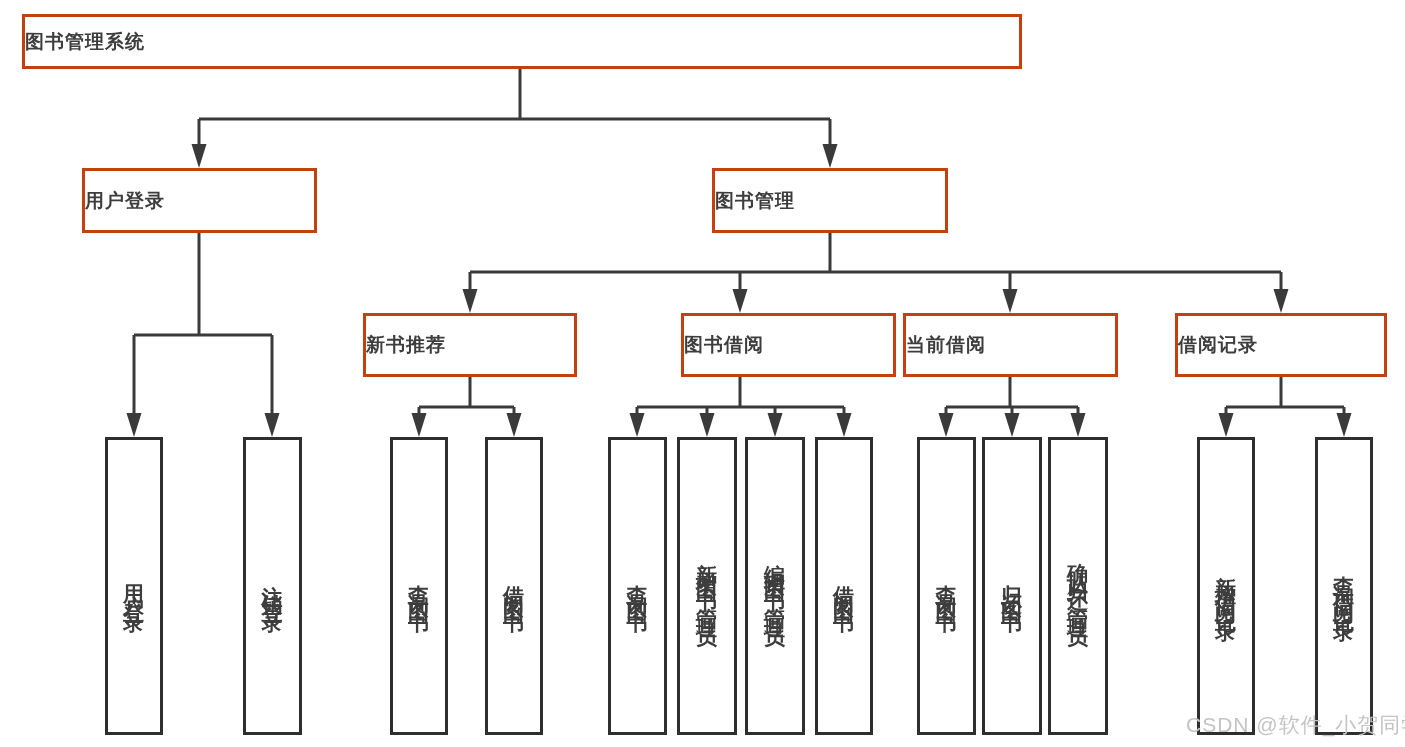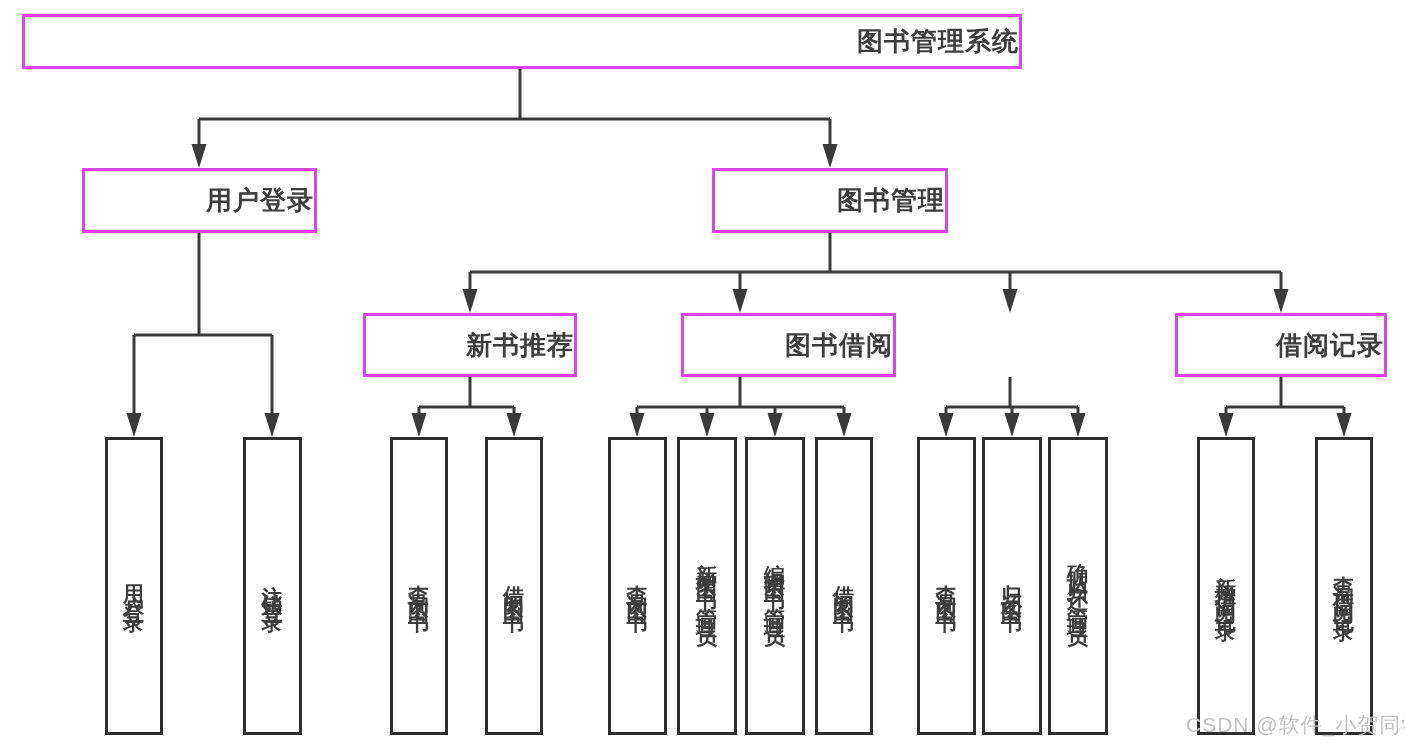--- a/index.html
+++ b/index.html
@@ -19,26 +19,26 @@
     position: absolute;
     left: 0;
     top: 0;
     width: 1405px;
     height: 747px;
     pointer-events: none;
   }
   .hnode {
     position: absolute;
     box-sizing: border-box;
-    border: 3px solid #d946ef;
+    border: 3px solid #c2410c;
     background: #ffffff;
     display: flex;
     align-items: center;
-    justify-content: flex-end;
-    font-size: 26px;
+    justify-content: flex-start;
+    font-size: 19px;
     font-weight: 600;
     color: #3d3d3d;
     letter-spacing: 1px;
     z-index: 2;
   }
   .leaf {
     position: absolute;
     box-sizing: border-box;
     top: 437px;
     height: 298px;
@@ -153,20 +153,23 @@
   <div class="hnode" style="left:712px; top:168px; width:236px; height:65px;">
     <span>图书管理</span>
   </div>
 
   <div class="hnode" style="left:363px; top:313px; width:214px; height:64px;">
     <span>新书推荐</span>
   </div>
   <div class="hnode" style="left:633px; top:313px; width:215px; height:64px;margin-left:48px;">
     <span>图书借阅</span>
   </div>
+  <div class="hnode" style="left:903px; top:313px; width:215px; height:64px;">
+    <span>当前借阅</span>
+  </div>
   <div class="hnode" style="left:1175px; top:313px; width:212px; height:64px;">
     <span>借阅记录</span>
   </div>
 
   <div class="leaf" style="left:105px; width:58px;">
     <span>用户登录</span>
   </div>
   <div class="leaf" style="left:243px; width:59px;">
     <span>注销登录</span>
   </div>

